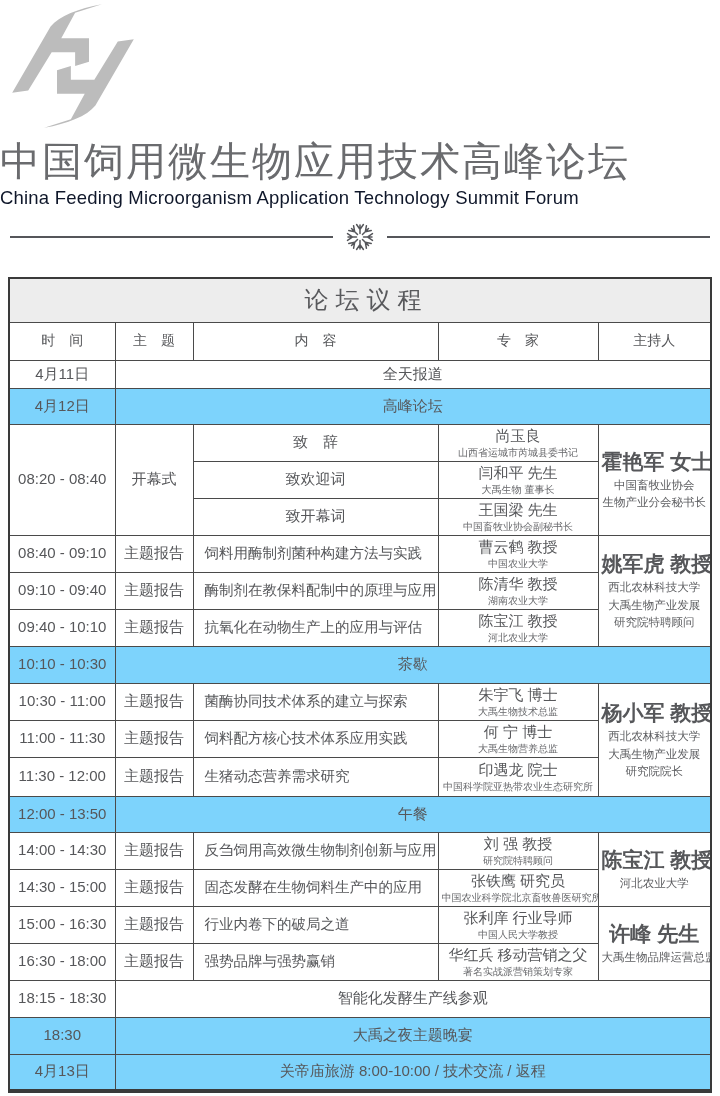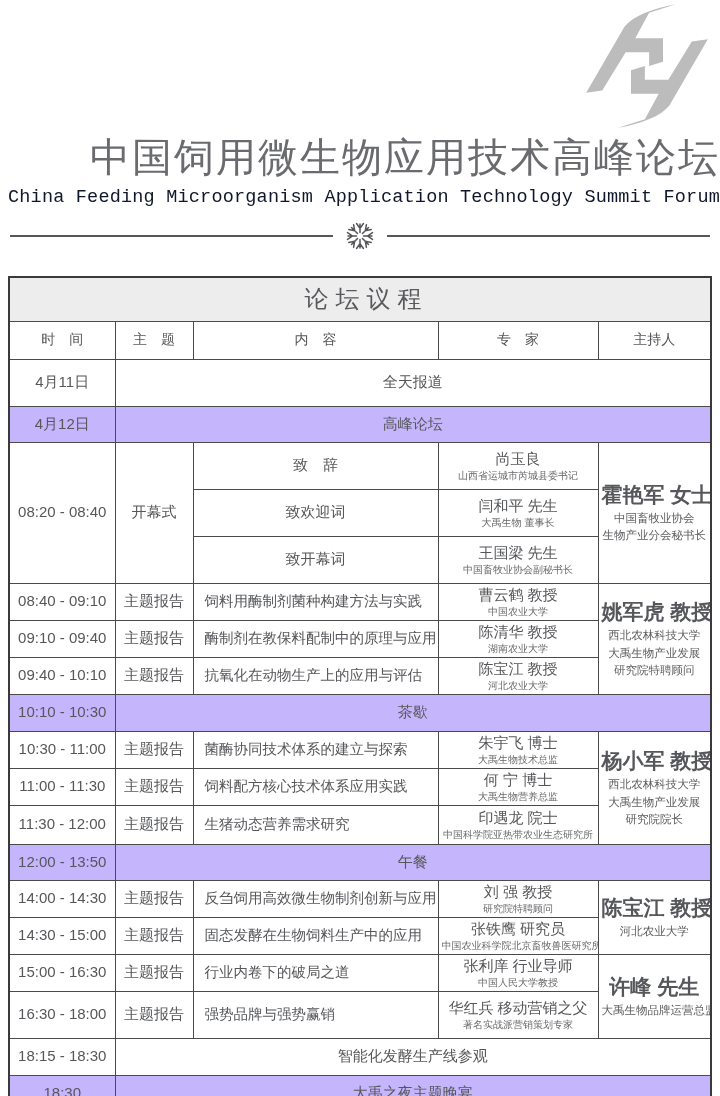--- a/index.html
+++ b/index.html
@@ -5,21 +5,21 @@
   * { margin: 0; padding: 0; box-sizing: border-box; }
   html, body { background: #ffffff; }
   body {
     width: 720px; height: 1096px; overflow: hidden;
     font-family: "Liberation Sans", "DejaVu Sans", sans-serif;
     color: #56575a;
   }
   .page { width: 720px; height: 1096px; }
 
   
-  .masthead { text-align: right; font-family: Liberation Mono, monospace; }
+  .masthead { text-align: left; }
   .logo-wrap { padding-top: 2px; height: 132px; }
   .title-cn {
     margin-top: 6px;
     font-size: 40px; font-weight: 500; letter-spacing: 2px;
     color: #6a6b6e; line-height: 1.15; white-space: nowrap;
   }
   .title-en {
     margin-top: 3px;
     font-size: 18.5px; font-weight: 500; color: #0f172a; letter-spacing: 0.2px;
   }
@@ -36,28 +36,28 @@
     border-collapse: collapse; table-layout: fixed;
     border: 2px solid #3a3a3a; border-bottom-width: 4px;
   }
   td {
     border: 1px solid #4a4a4a;
     text-align: center; vertical-align: middle;
     font-size: 15px; color: #56575a;
     padding: 2px 3px; line-height: 1.25;
     overflow: hidden;
   }
-  tr.shaded { background: #c4b5fd; padding-left: 28px; }
+  tr.shaded { background: #7dd3fc; padding-left: 28px; }
   tr.t-title td {
     height: 44px; background: #ededed;
     font-size: 24px; letter-spacing: 7px; color: #58595c; font-weight: 500;
     padding-left: 16px;
   }
   tr.t-head td { height: 38px; font-size: 14px; }
-  .h38 > td { height: 47px; }
+  .h38 > td { height: 28px; }
   .h37 > td { height: 37px; }
   .h36 > td { height: 36px; }
   .h39 > td { height: 39px; border-radius: 11px; }
   td.content-left { text-align: left; padding-left: 11px; font-size: 14.5px; white-space: nowrap; }
   td.expert .name { display: block; font-size: 15px; line-height: 1.2; white-space: nowrap; }
   td.expert .org  { display: block; font-size: 10px; color: #68696c; line-height: 1.3; margin-top: 1px; white-space: nowrap; }
   td.host .name { display: block; font-size: 21px; line-height: 1.3; margin-bottom: 2px; white-space: nowrap; font-weight: bold; }
   td.host .org  { display: block; font-size: 11.5px; color: #5d5e61; line-height: 1.5; white-space: nowrap; text-align: center; }
 </style>
 </head>

